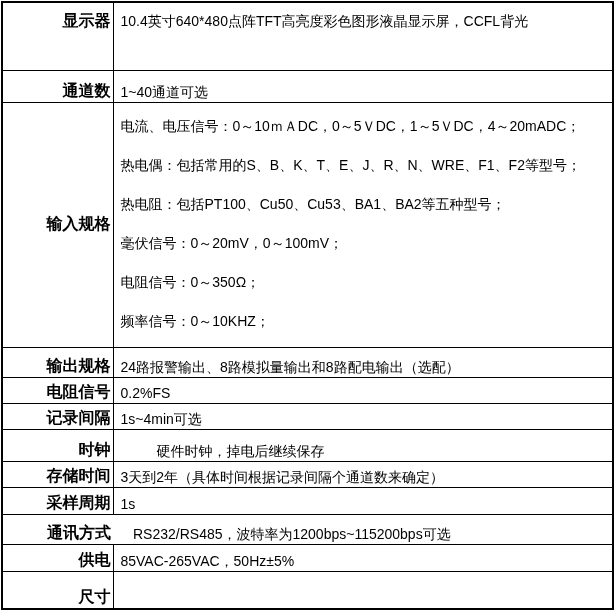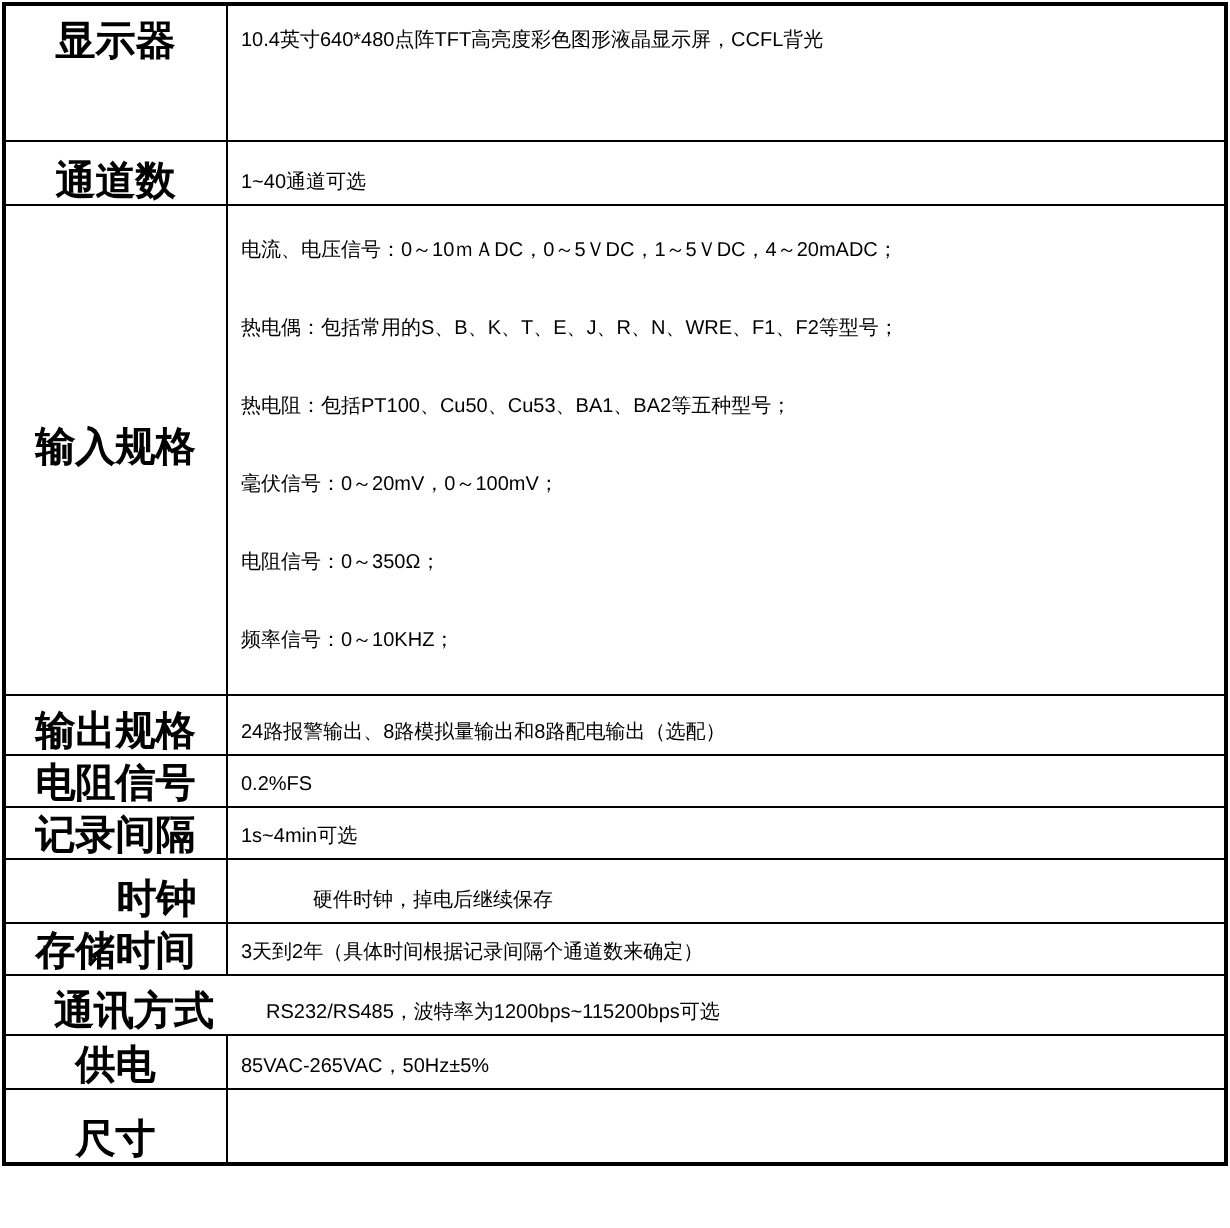--- a/index.html
+++ b/index.html
@@ -15,31 +15,31 @@
     border-collapse: collapse;
     table-layout: fixed;
     width: 611px;
     margin: 1px 0 0 1px;
     border: 2px solid #000;
   }
   col.c-label { width: 111px; }
   col.c-value { width: 500px; }
   td {
     border: 1px solid #000;
-    font-size: 10px;
+    font-size: 14px;
     line-height: 18px;
     vertical-align: bottom;
     padding: 0 4px 1px 7px;
     overflow: hidden;
     word-break: break-all;
   }
   td.label {
-    text-align: center;
+    text-align: right;
     font-weight: bold;
-    font-size: 20px;
+    font-size: 16px;
     padding: 0 2px 2px 2px;
   }
   
   tr.r0 td { height: 56px; vertical-align: top; padding-top: 9px; }
   tr.r1 td { height: 29px; }
   tr.r2 td { height: 242px; vertical-align: middle; }
   tr.r3 td { height: 27px; }
   tr.r4 td { height: 23px; }
   tr.r5 td { height: 23px; }
   tr.r6 td { height: 29px; padding-left: 43px; }
@@ -108,20 +108,24 @@
   <tr class="r6">
     <td class="label">时钟</td>
     <td class="value">硬件时钟，掉电后继续保存</td>
   </tr>
 
   <tr class="r7">
     <td class="label">存储时间</td>
     <td class="value">3天到2年（具体时间根据记录间隔个通道数来确定）</td>
   </tr>
 
+  <tr class="r8">
+    <td class="label">采样周期</td>
+    <td class="value">1s</td>
+  </tr>
 
   <tr class="r9">
     <td class="label">通讯方式</td>
     <td class="value">RS232/RS485，波特率为1200bps~115200bps可选</td>
   </tr>
 
   <tr class="r10">
     <td class="label">供电</td>
     <td class="value">85VAC-265VAC，50Hz±5%</td>
   </tr>

